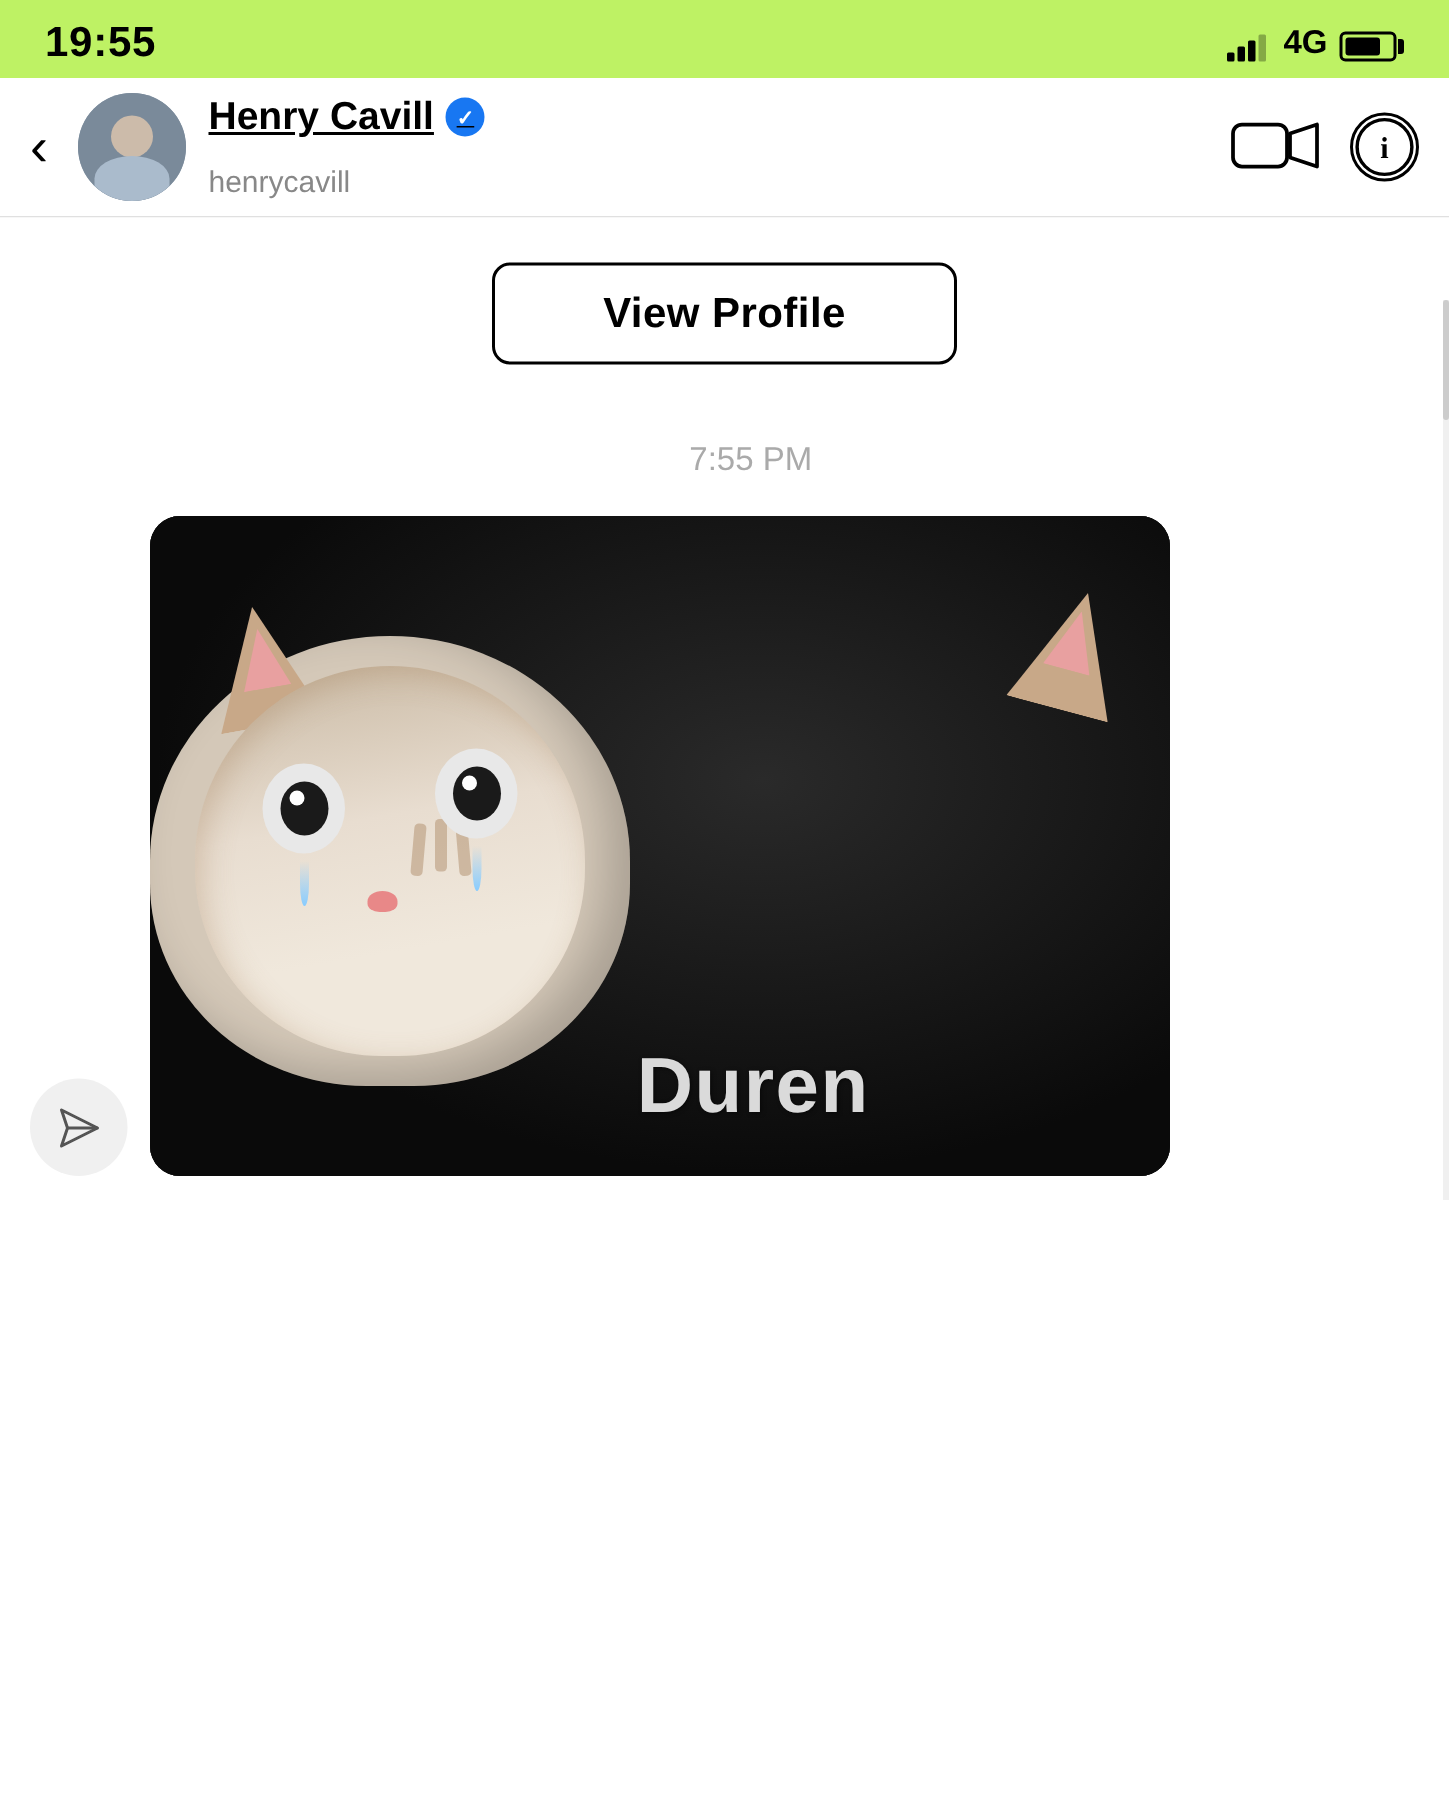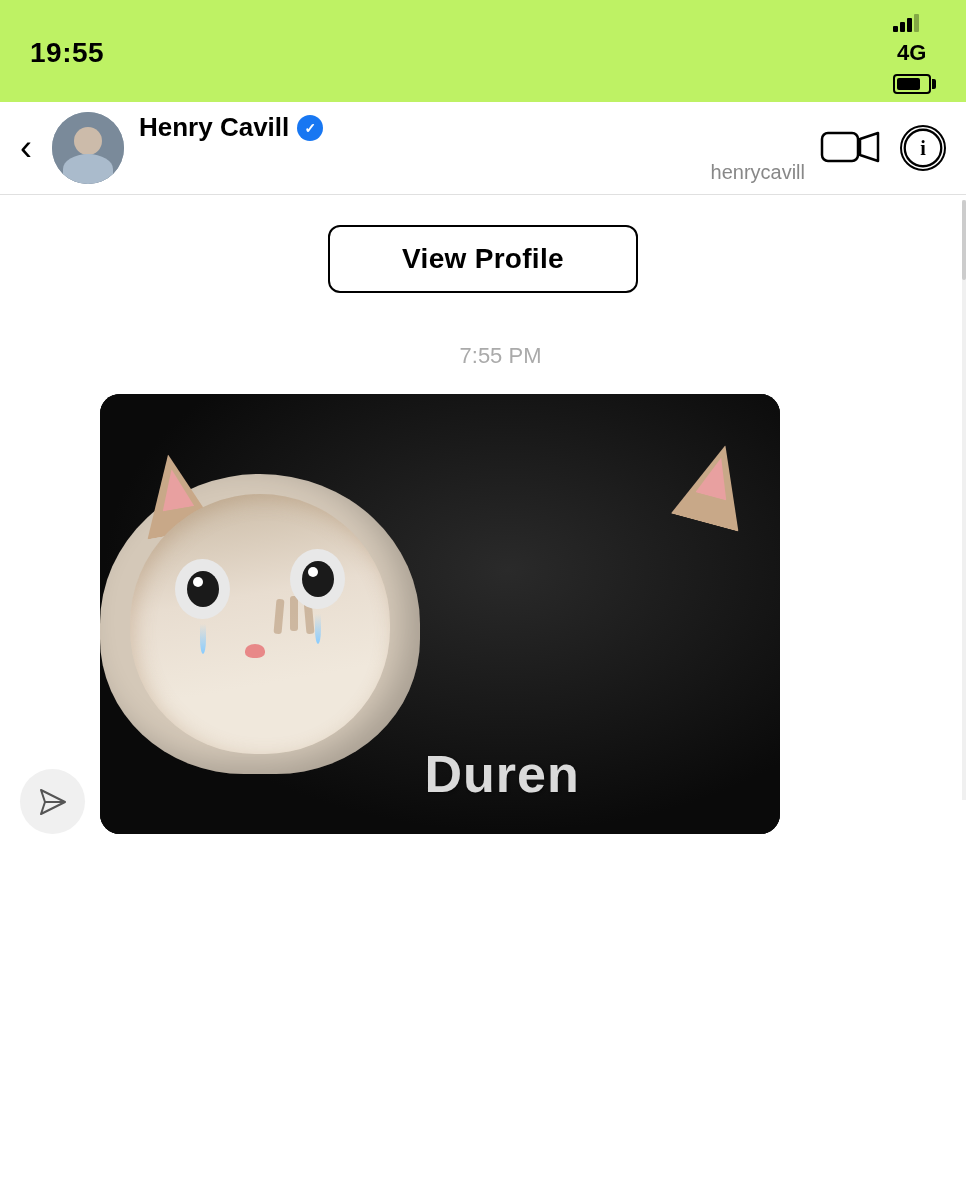--- a/index.html
+++ b/index.html
@@ -24,23 +24,22 @@
 
     .status-time {
       font-size: 28px;
       font-weight: 700;
       color: #000;
       letter-spacing: 0.5px;
     }
 
     .status-icons {
       display: flex;
-      align-items: flex-start;
+      align-items: flex-end;
       gap: 8px;
-      flex-direction: column;
     }
 
     .signal-bars {
       display: flex;
       align-items: flex-end;
       gap: 2px;
       height: 20px;
     }
 
     .signal-bar {
@@ -155,20 +154,21 @@
     }
 
     .user-info {
       flex: 1;
     }
 
     .username-row {
       display: flex;
       align-items: center;
       gap: 8px;
+      text-decoration: underline;
     }
 
     .display-name {
       font-size: 26px;
       font-weight: 700;
       color: #000;
     }
 
     .verified-badge {
       width: 26px;
@@ -184,21 +184,20 @@
     .verified-check {
       color: white;
       font-size: 14px;
       font-weight: 700;
     }
 
     .username-handle {
       font-size: 20px;
       color: #888;
       margin-top: 18px;
-      text-align: right;
     }
 
     .header-actions {
       display: flex;
       align-items: center;
       gap: 18px;
       margin-left: auto;
       flex-shrink: 0;
     }
 

